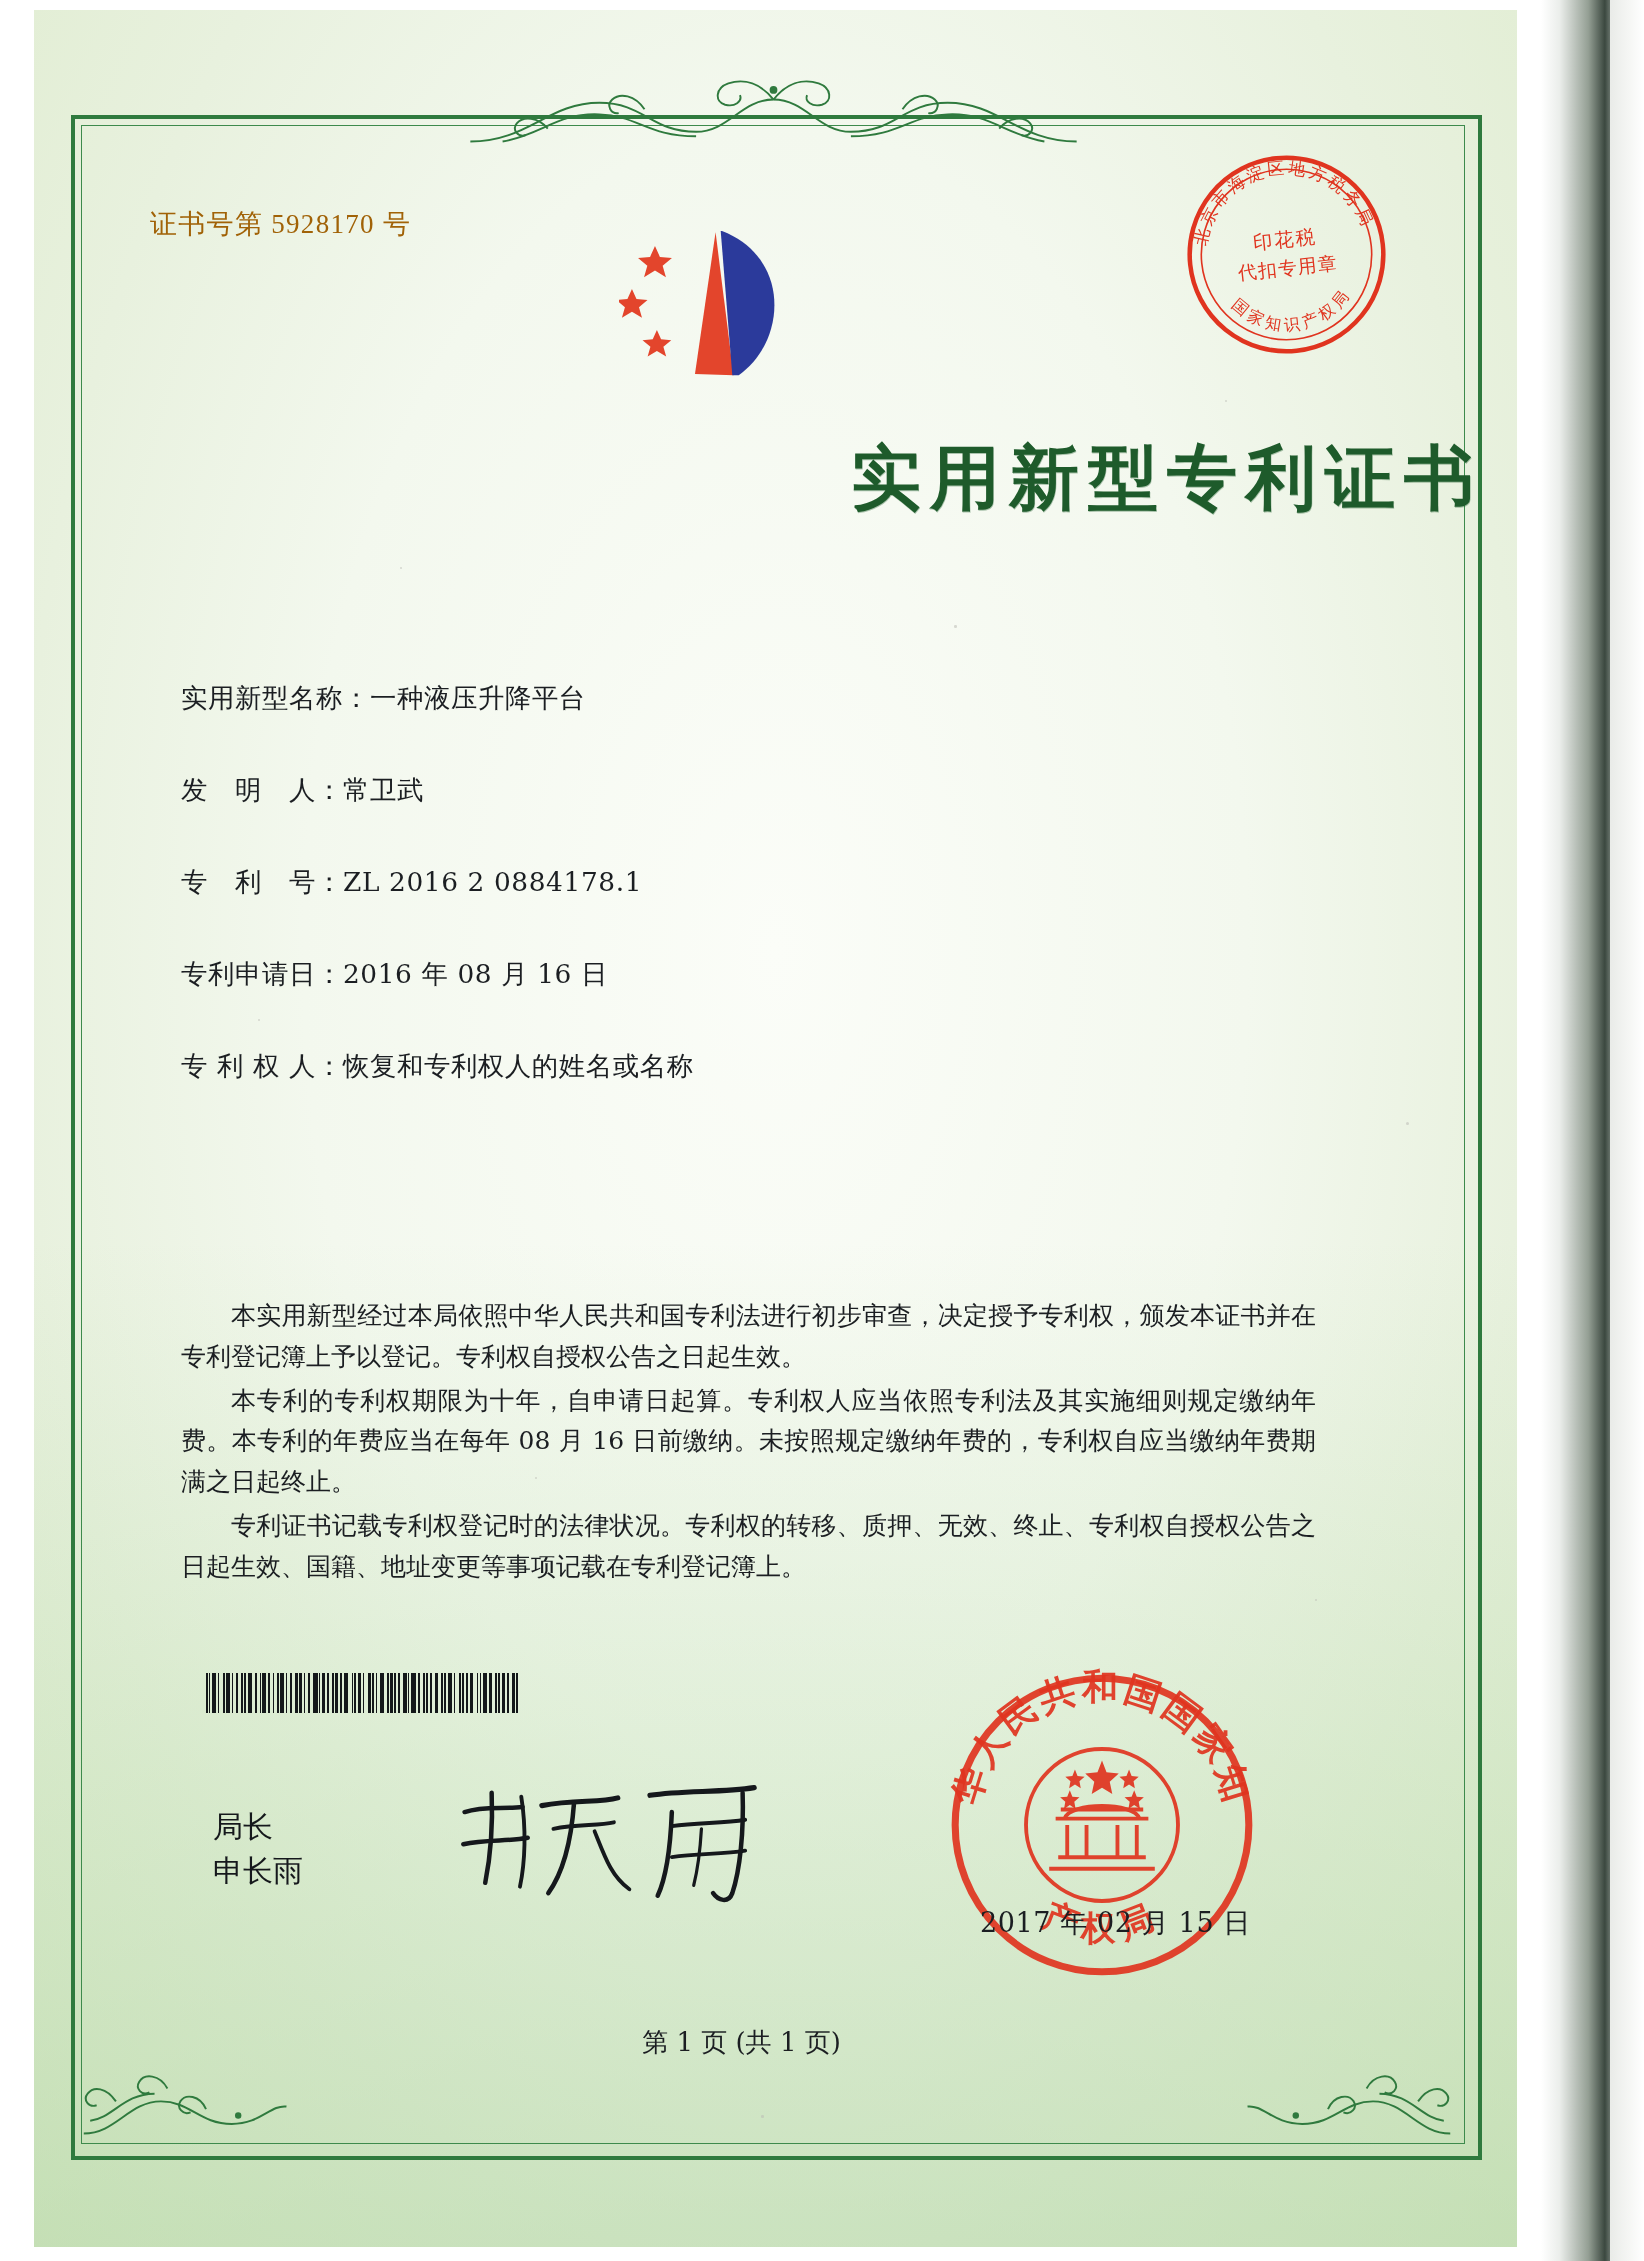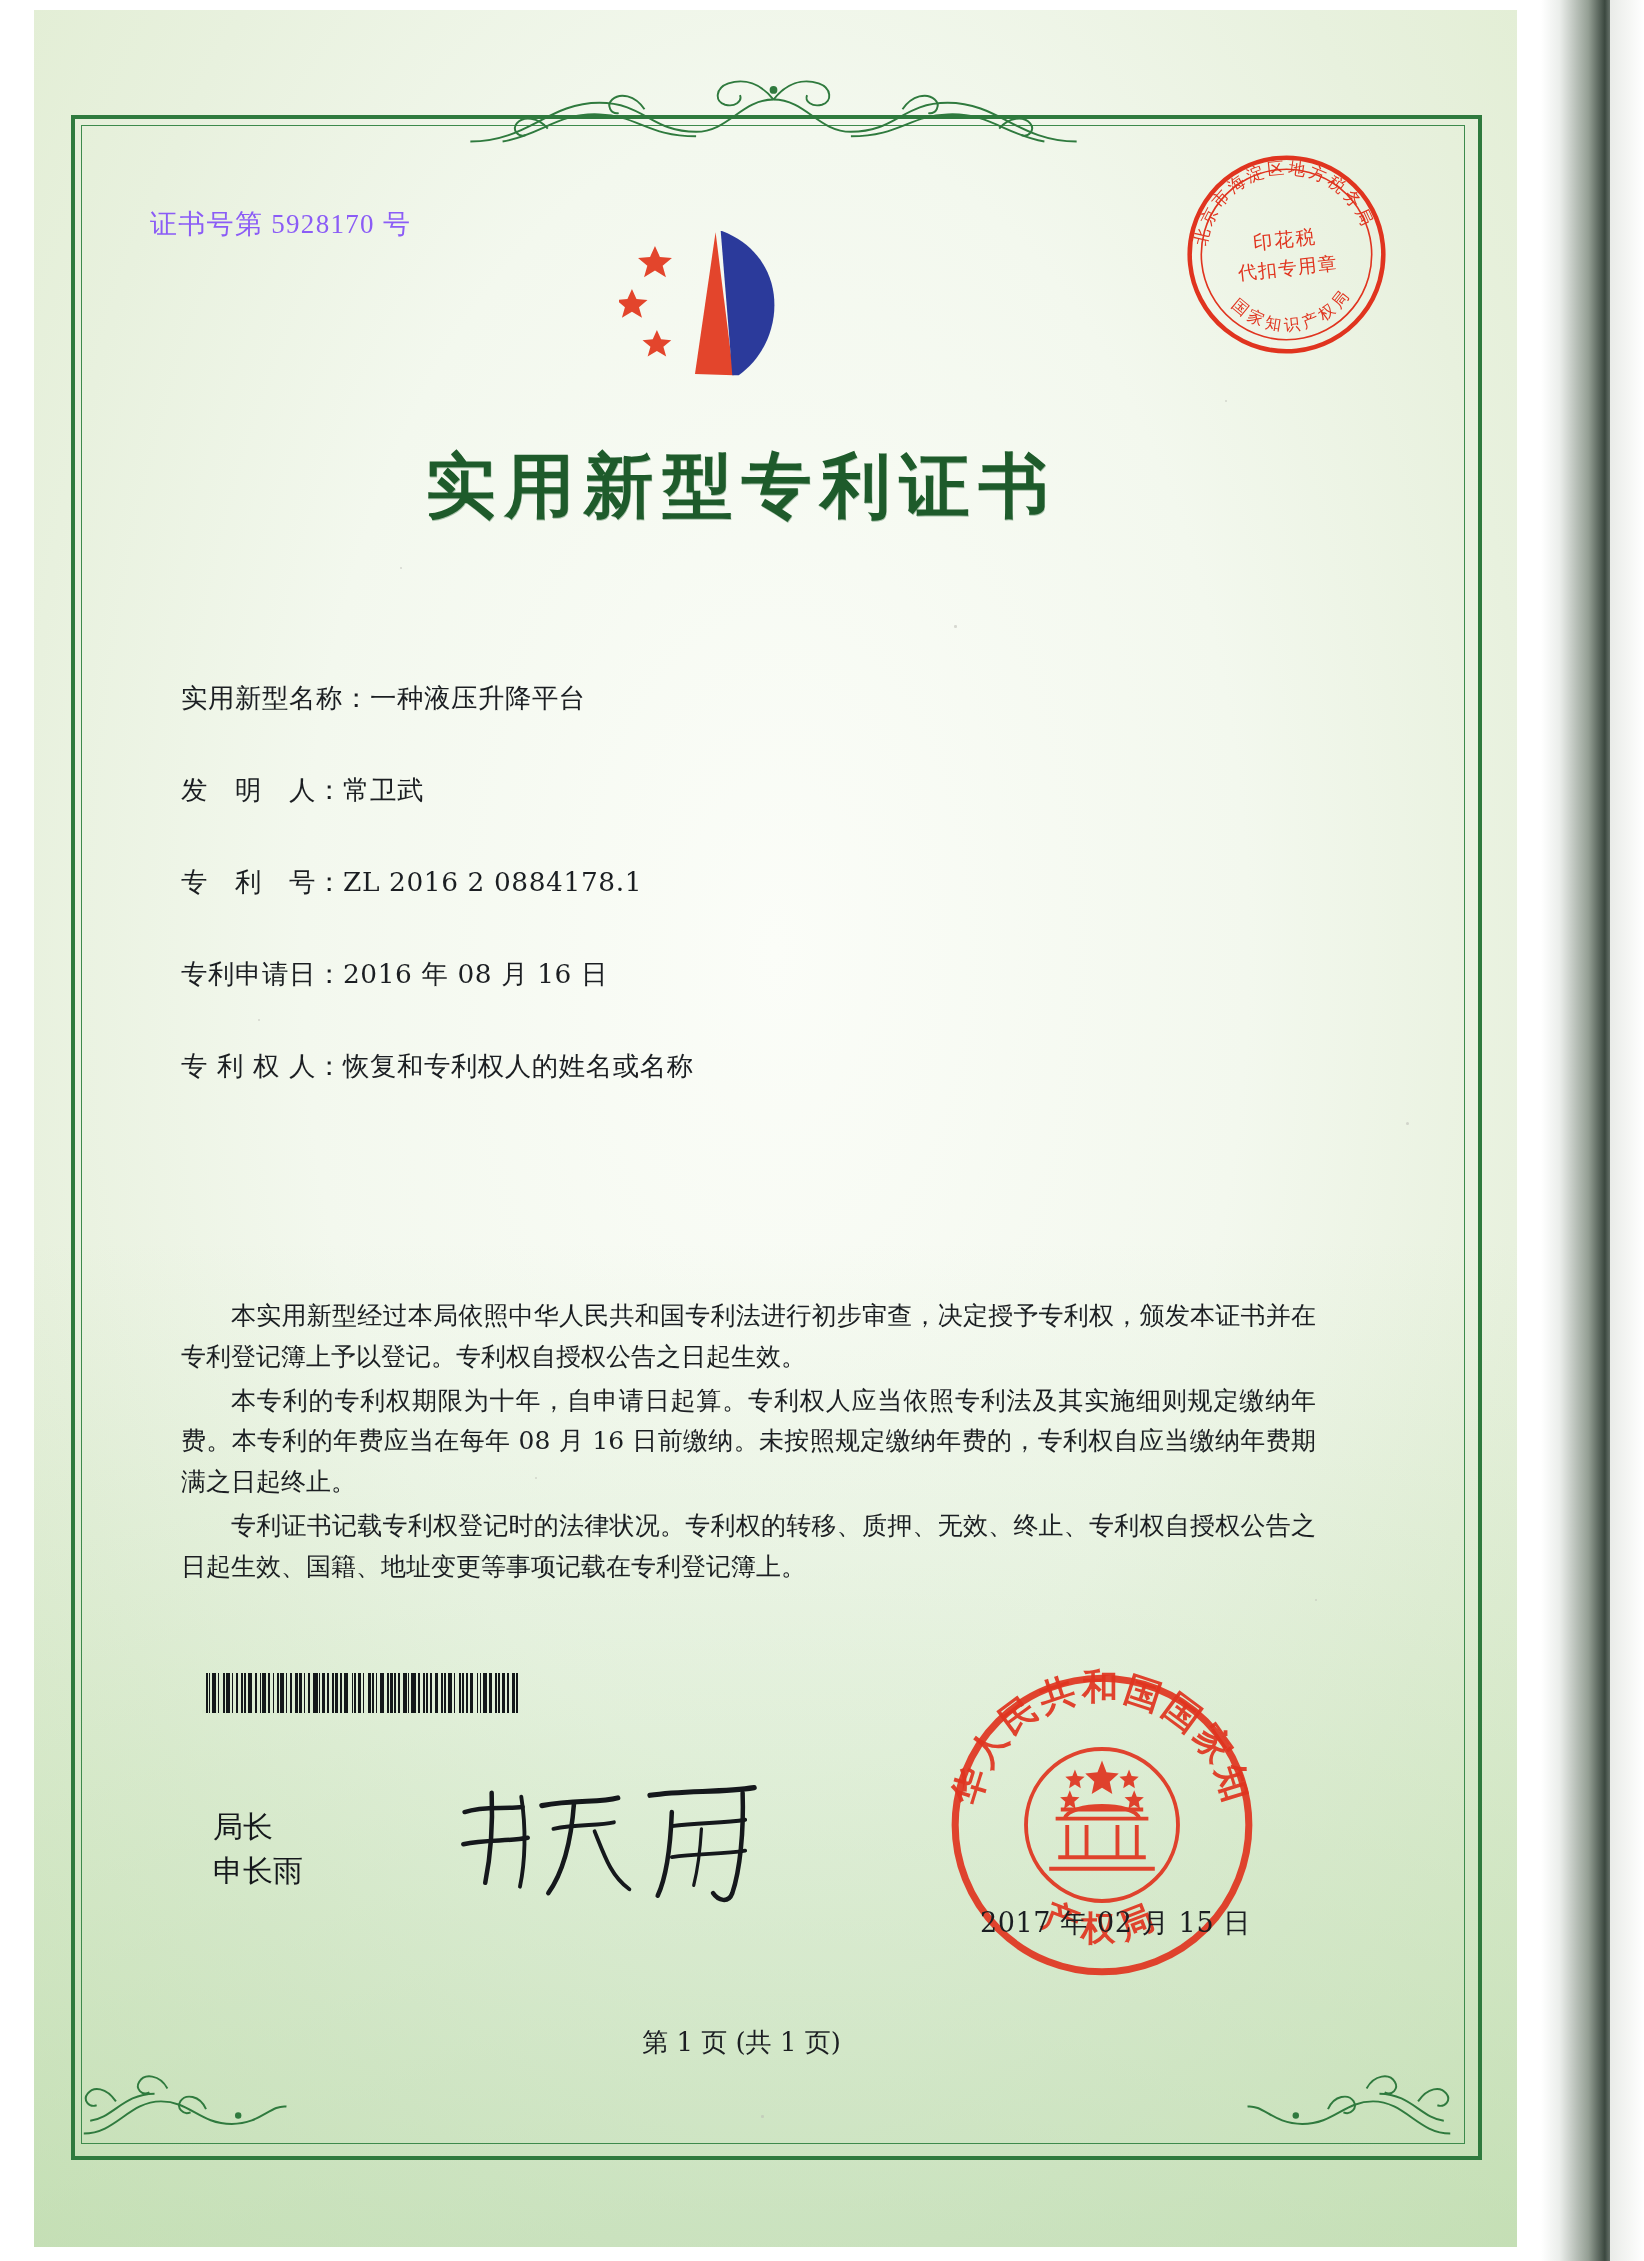--- a/index.html
+++ b/index.html
@@ -93,43 +93,42 @@
 
   #orn-bl { left: 77px; top: 1992px; }
   #orn-br { left: 1244px; top: 1992px; transform: scaleX(-1); }
 
   
   .cert-no {
     position: absolute;
     left: 150px; top: 206px;
     font-size: 27px;
     letter-spacing: 1.3px;
-    color: #8b5cf6;
+    color: #a16207;
     font-family: "Liberation Serif", "DejaVu Serif", serif;
   }
 
   
   #logo {
     position: absolute;
     left: 619px; top: 213px;
     width: 206px; height: 193px;
   }
 
   .title {
     position: absolute;
     left: 0; top: 432px;
     width: 1483px;
-    text-align: center;
+    text-align: right;
     font-size: 70px;
     font-weight: bold;
     letter-spacing: 9px;
     color: #1e5b2b;
     font-family: "DejaVu Serif", "Liberation Serif", serif;
     text-shadow: 0.6px 0.6px 0 rgba(30,91,43,0.35);
-    margin-top: 8px;
   }
 
   .fields {
     position: absolute;
     left: 181px; top: 645px;
     width: 1161px;
     margin-top: 36px;
   }
   .field {
     font-size: 26.4px;

